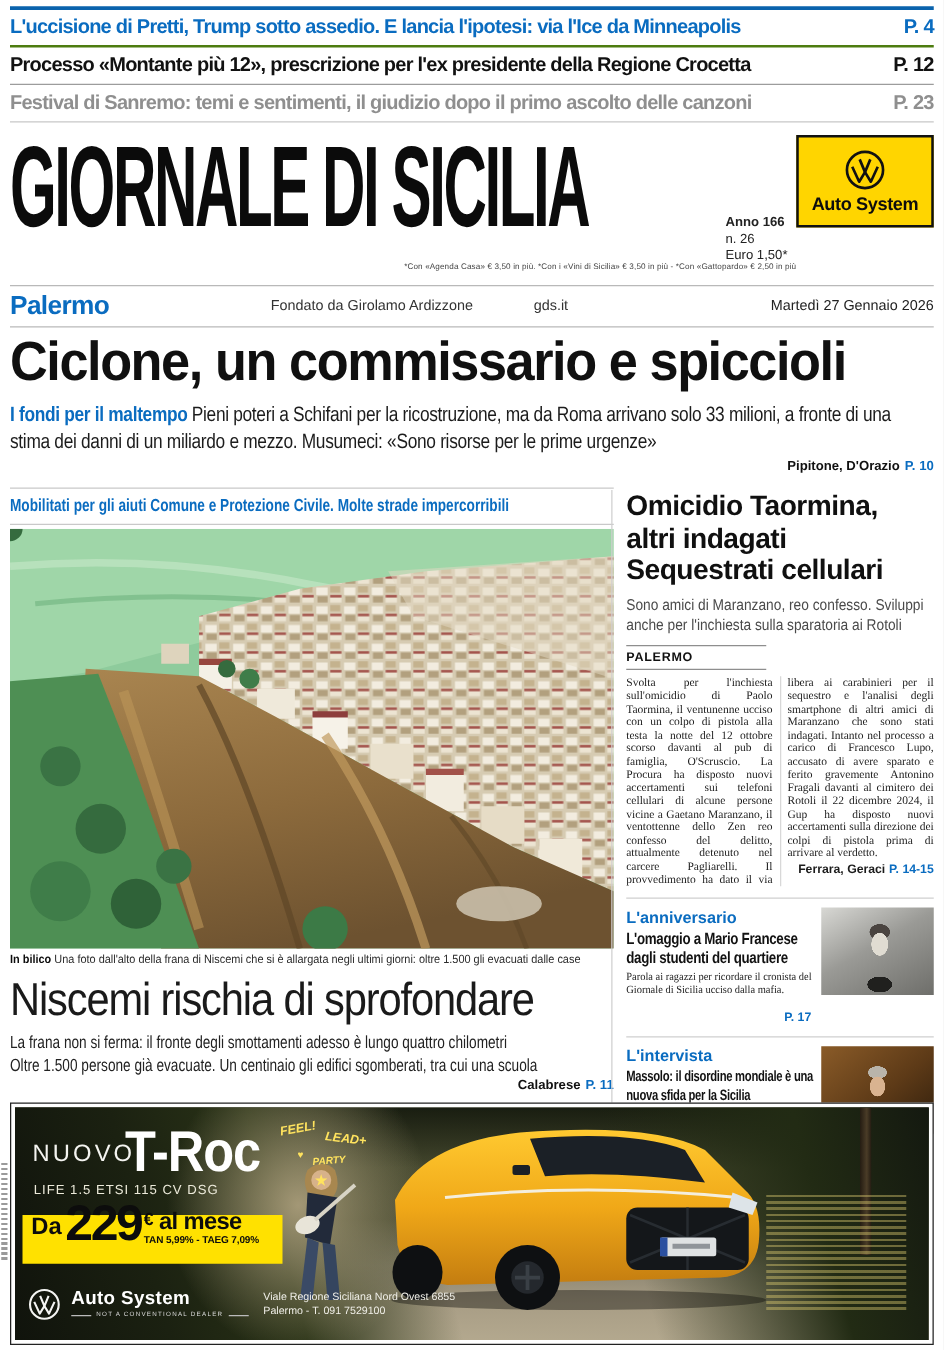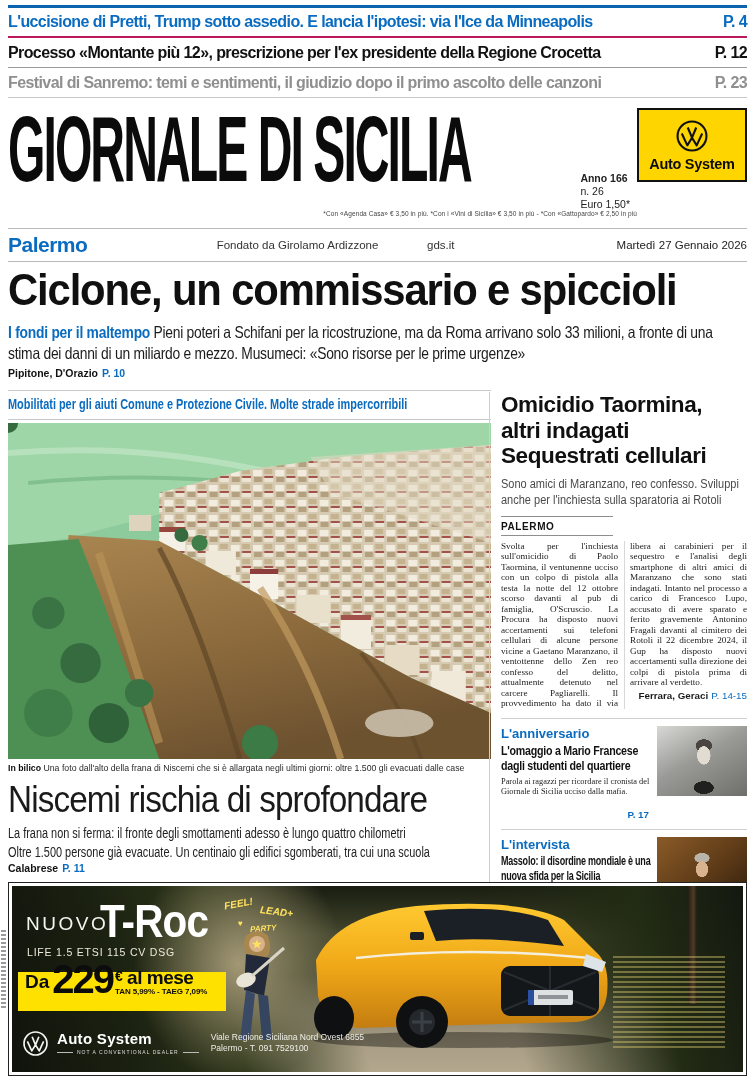--- a/index.html
+++ b/index.html
@@ -7,21 +7,21 @@
     --ink:#141414; --gray:#8f8f8f;
   }
   *{margin:0;padding:0;box-sizing:border-box}
   body{background:#e8e8e8;font-family:"Liberation Sans",sans-serif}
   .page{position:relative;width:755px;height:1080px;background:#fff;overflow:hidden;margin:0 auto;color:var(--ink)}
   .squeeze{display:block;transform-origin:0 0}
 
   
   .topstrip{position:absolute;top:5px;left:8px;right:8px;border-top:3px solid var(--dkblue)}
   .ts-row{display:flex;justify-content:space-between;align-items:center;height:30px;font-weight:700;font-size:16px;letter-spacing:-0.6px}
-  .ts-row.r0{color:var(--blue);border-bottom:2px solid #be185d}
+  .ts-row.r0{color:var(--blue);border-bottom:2px solid #4d7c0f}
   .ts-row.r1{color:#111;border-bottom:1px solid #9c9c9c}
   .ts-row.r2{color:#8f8f8f;border-bottom:1px solid #c8c8c8}
   .ts-page{font-weight:700;margin-left:12px;white-space:nowrap}
 
   
   .masthead{position:absolute;top:98px;left:0;right:0;height:128px}
   .mast-title{position:absolute;left:8px;top:6px;width:970px;font-weight:900;font-size:74px;line-height:74px;letter-spacing:-3px;color:#0b0b0b;transform:scale(.65,1.24);transform-origin:0 0;white-space:nowrap}
   .sponsor{position:absolute;right:8px;top:10px;width:110px;height:74px;background:var(--yellow);border:2px solid #111;display:flex;flex-direction:column;align-items:center;justify-content:center;gap:3px}
   .sponsor svg{width:34px;height:34px}
   .sponsor-name{font-size:14.5px;font-weight:800;color:#0d0d0d;letter-spacing:-0.3px}
@@ -34,21 +34,21 @@
   .dl-city{flex:0 0 160px;font-size:21px;font-weight:800;letter-spacing:-0.5px;color:var(--blue)}
   .dl-founder{flex:1;text-align:center;font-size:11.5px;color:#333}
   .dl-site{flex:0 0 150px;text-align:left;font-size:11.5px;color:#333}
   .dl-date{flex:0 0 170px;text-align:right;font-size:11.5px;color:#222}
 
   
   .lead{position:absolute;left:8px;top:267px;width:739px}
   .lead h2{font-weight:900;font-size:44px;line-height:46px;letter-spacing:-1.2px;color:#101010;width:778px;transform:scaleX(.95);transform-origin:0 0;white-space:nowrap}
   .lead-deck{margin-top:9px;font-size:16.5px;line-height:21px;letter-spacing:-0.3px;color:#1c1c1c;width:880px;transform:scaleX(.84)}
   .lead-deck .kick{color:var(--blue);font-weight:800;margin-right:4px}
-  .byline{font-size:10.5px;line-height:13px;font-weight:700;color:#111}
+  .byline{text-align:right;font-size:10.5px;line-height:13px;font-weight:700;color:#111}
   .byline .ref{color:var(--blue);margin-left:4px}
   .lead .byline{margin-top:3px}
 
   
   .leftcol{position:absolute;left:8px;top:390px;width:483px}
   .kickerbar{border-top:1px solid #c9c9c9;border-bottom:1px solid #c9c9c9;padding:6px 0 7px}
   .kicker-text{font-weight:700;font-size:14px;line-height:15px;color:var(--blue);width:614px;transform:scaleX(.78)}
   .photo{margin-top:3px;height:336px;overflow:hidden}
   .photo svg{display:block;width:100%;height:100%}
   .caption{margin-top:3px;font-size:9.5px;line-height:11px;color:#2a2a2a;width:521px;transform:scaleX(.92)}
@@ -59,21 +59,21 @@
 
   
   .rightcol{position:absolute;left:489px;top:392px;width:258px;border-left:1px solid #cfcfcf;padding-left:11px}
   .rc-h{font-weight:800;font-size:22.5px;line-height:25.5px;letter-spacing:-0.4px;color:#101010}
   .rc-deck{margin-top:7px;font-size:12.5px;line-height:16px;color:#4a4a4a;width:282px;transform:scaleX(.88)}
   .palermo{margin-top:8px}
   .palermo .rule{width:112px;border-top:1px solid #8e8e8e}
   .palermo .lbl{padding:4px 0 3px;font-size:10px;font-weight:800;letter-spacing:.6px;color:#111}
   .tbody{margin-top:5px;font-family:"Liberation Serif",serif;font-size:9.2px;line-height:10.5px;text-align:justify;color:#1c1c1c;column-count:2;column-gap:12px;column-rule:1px solid #d8d8d8;hyphens:auto}
   .tb-byline{display:block;margin-top:3px;text-align:right;font-family:"Liberation Sans",sans-serif;font-size:9.8px;font-weight:700}
-  .tb-byline .ref{color:var(--blue);font-weight:400;margin-left:3px}
+  .tb-byline .ref{color:var(--blue);font-weight:700;margin-left:3px}
   hr.sep{border:0;border-top:1px solid #cfcfcf;margin:9px 0 7px}
   .teaser{display:flex;gap:8px}
   .t-text{flex:1;min-width:0}
   .t-label{font-size:13px;line-height:15px;font-weight:800;color:var(--blue)}
   .t-head{margin-top:2px;font-weight:800;font-size:13px;line-height:15px;letter-spacing:-0.3px;color:#121212;width:190px;transform:scaleX(.82)}
   .t-head.small{font-size:12px;width:200px;transform:scaleX(.75)}
   .t-body{margin-top:3px;font-family:"Liberation Serif",serif;font-size:8.8px;line-height:10.3px;color:#222;width:160px;transform:scaleX(.95)}
   .t-ref{margin-top:13px;text-align:right;font-size:9.8px;font-weight:700;color:var(--blue)}
   .t-ref .auth{color:#111;margin-right:3px}
   .t-photo{width:90px;height:70px;flex:0 0 90px}

